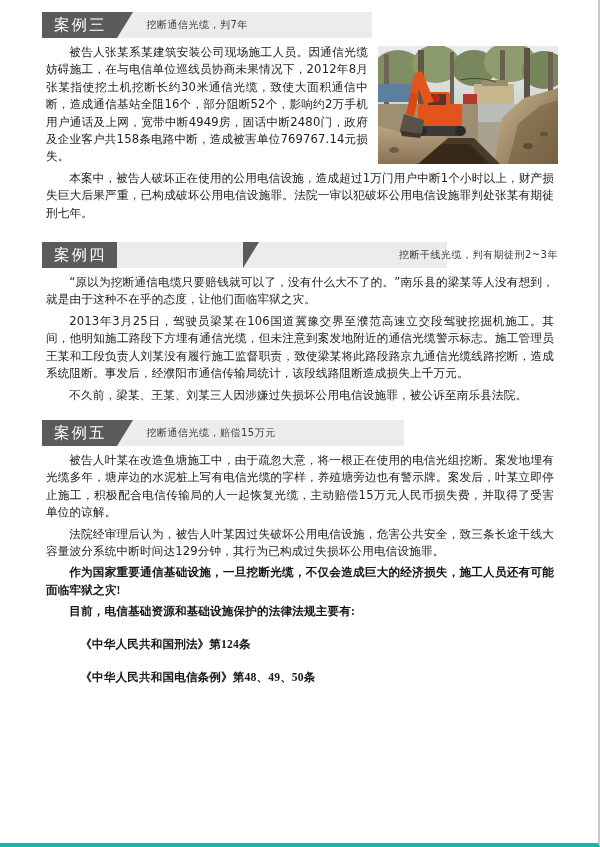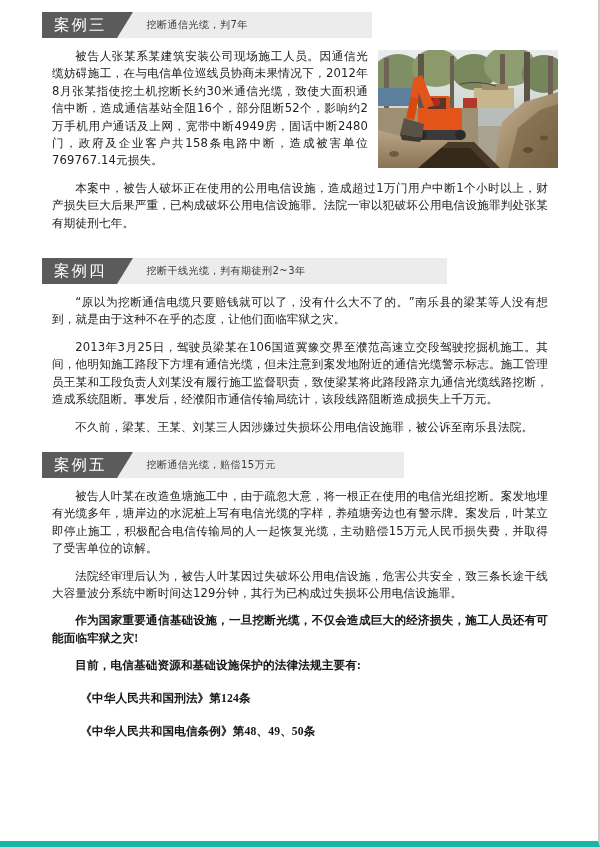--- a/index.html
+++ b/index.html
@@ -10,21 +10,21 @@
   body {
     font-family: "DejaVu Sans", "Liberation Sans", sans-serif;
   }
   .page {
     position: relative;
     width: 600px;
     height: 847px;
     background: #ffffff;
     box-sizing: border-box;
     border-right: 2px solid #c9c9c9;
-    border-bottom: 6px solid #14b8a6;
+    border-bottom: 4px solid #14b8a6;
     overflow: hidden;
   }
   .content {
     position: absolute;
     left: 42px;
     top: 0;
     width: 516px;
     height: 847px;
   }
 
@@ -69,21 +69,21 @@
     font-size: 10px;
     line-height: 26px;
     color: #3a3a3a;
     padding-left: 14px;
     white-space: nowrap;
     letter-spacing: 0.5px;
   }
 
   
   p.body-text {
-    margin: 10px;
+    margin: 4px;
     font-size: 11.6px;
     line-height: 17.4px;
     color: #222222;
     text-align: justify;
     text-justify: inter-ideograph;
     letter-spacing: 0.15px;
   }
   p.indent { text-indent: 2em; }
   p.bold {
     font-weight: bold;
@@ -211,21 +211,21 @@
             <ellipse cx="166" cy="88" rx="4" ry="2.4" fill="#62523a"></ellipse>
             <ellipse cx="16" cy="104" rx="5" ry="3" fill="#6d5c42"></ellipse>
           </svg>
         </div>
       </div>
 
       <p class="body-text indent">被告人张某系某建筑安装公司现场施工人员。因通信光缆妨碍施工，在与电信单位巡线员协商未果情况下，2012年8月张某指使挖土机挖断长约30米通信光缆，致使大面积通信中断，造成通信基站全阻16个，部分阻断52个，影响约2万手机用户通话及上网，宽带中断4949房，固话中断2480门，政府及企业客户共158条电路中断，造成被害单位769767.14元损失。</p>
       <p class="body-text indent">本案中，被告人破坏正在使用的公用电信设施，造成超过1万门用户中断1个小时以上，财产损失巨大后果严重，已构成破坏公用电信设施罪。法院一审以犯破坏公用电信设施罪判处张某有期徒刑七年。</p>
     </div>
 
-    <div class="case-banner" style="margin-top:16px;">
+    <div class="case-banner" style="margin-top:16px;justify-content:space-between;">
       <div class="bar" style="width:405px;"></div>
       <div class="case-tag">案例四</div>
       <div class="case-tag-arrow">
         <svg width="16" height="26" viewBox="0 0 16 26">
             <polygon points="0,0 16,0 0,26" fill="#5b5b5b"></polygon>
           </svg>
       </div>
       <div class="case-title">挖断干线光缆，判有期徒刑2~3年</div>
     </div>
 

